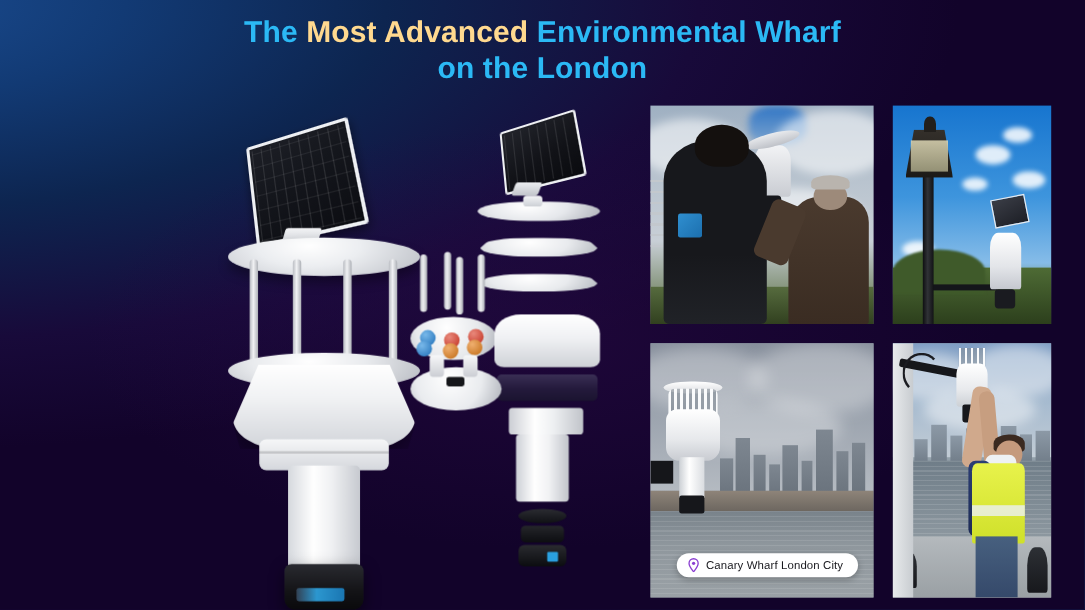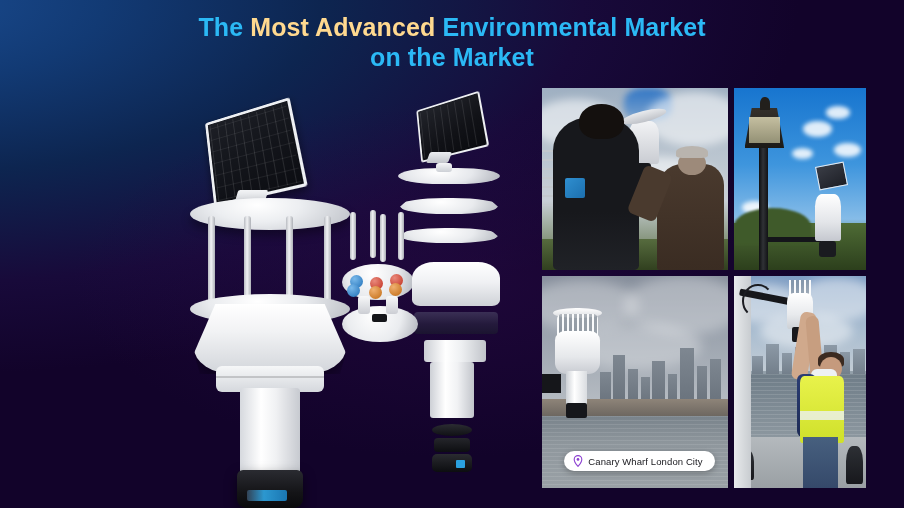--- a/index.html
+++ b/index.html
@@ -180,21 +180,21 @@
     background:linear-gradient(180deg,#2a2b30,#0c0d10); border-radius:5px; }
   .ex-b3 b{ position:absolute; right:7px; bottom:4px; width:9px; height:8px;
     background:#2aa0e0; border-radius:1px; }
 
   
   .grid{
     position:absolute; left:542px; top:88px; width:322px; height:398px;
     display:grid;
     grid-template-columns:186px 132px;
     grid-template-rows:182px 212px;
-    gap:6px; z-index:6;
+    gap:16px; z-index:6;
   }
   .photo{ position:relative; overflow:hidden; background:#233; }
 
   
   .p1{ background:linear-gradient(180deg,#9fb0c2 0%,#b9c4cf 35%,#c8cfd6 62%,#7f8f73 86%,#4e5c41 100%); }
   .p1 .cloud{ position:absolute; border-radius:50%; background:rgba(255,255,255,.55); filter:blur(4px); }
   .p1 .sky-blue{ position:absolute; left:44%; top:0; width:26%; height:18%;
     background:linear-gradient(180deg,#2f74c4,#7fa6cf); filter:blur(3px); border-radius:40%; }
   .p1 .person{
     position:absolute; left:6%; bottom:0; width:46%; height:84%;
@@ -334,22 +334,22 @@
   .p4 .bollard{ position:absolute; bottom:4%; width:11%; height:14%;
     background:linear-gradient(180deg,#2d3035,#17181c); border-radius:40% 40% 10% 10%; }
   .p4 .b-l{ left:4%; } .p4 .b-r{ right:2%; bottom:2%; height:18%; width:13%; }
 </style>
 </head>
 <body>
 
 <div id="slide">
 
   <div class="title-wrap">
-    <div class="title-line"><span class="t-cyan">The </span><span class="t-gold">Most Advanced</span><span class="t-cyan"> Environmental Market</span></div>
-    <div class="title-line t-cyan">on the Market</div>
+    <div class="title-line"><span class="t-cyan">The </span><span class="t-gold">Most Advanced</span><span class="t-cyan"> Environmental Wharf</span></div>
+    <div class="title-line t-cyan">on the London</div>
   </div>
 
 
   <div class="product-area">
 
     <div class="sensor">
       <div class="panel">
           <i></i>
         </div>
       <div class="panel-arm"></div>

